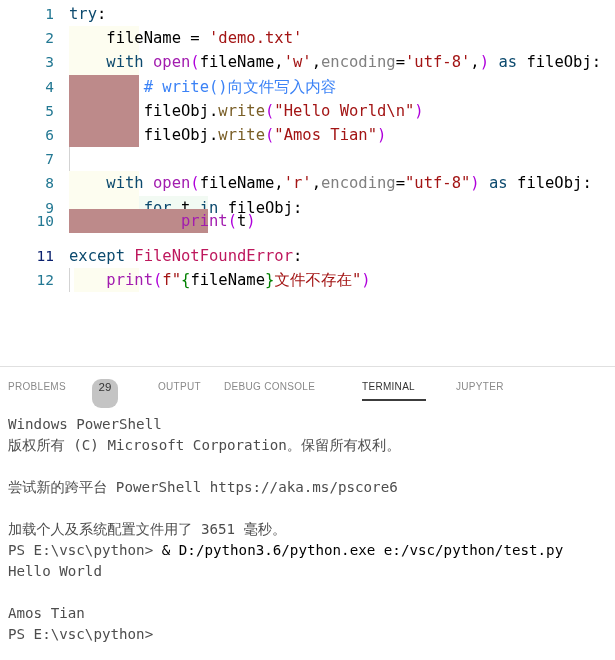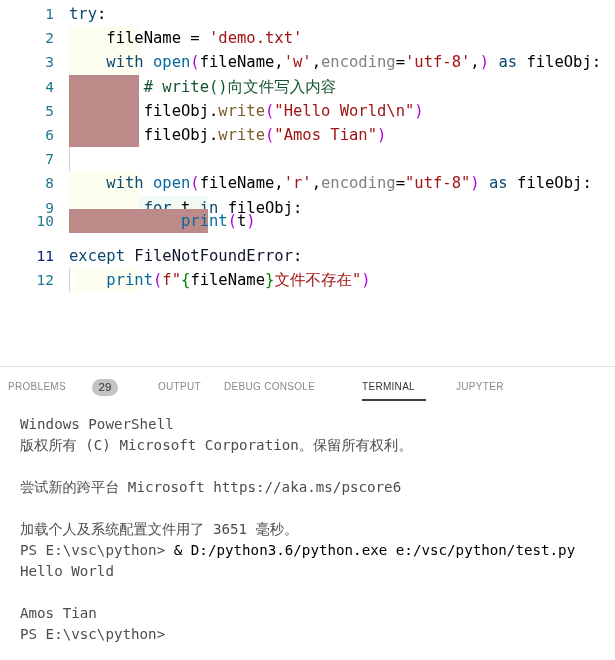--- a/index.html
+++ b/index.html
@@ -59,27 +59,27 @@
   .iguide {
     position: absolute;
     top: 0;
     width: 1px;
     height: 24.2px;
     background: #d3d3d3;
   }
 
   
   .kw   { color: #0c4a6e; }  
-  .fn   { color: #0369a1; }
+  .fn   { color: #a21caf; }
   .paren{ color: #af00db; }
   .str  { color: #a31515; }
   .var  { color: #000000; }
   .gray { color: #808080; }
-  .cmt  { color: #14532d; text-align: center; }
-  .cls  { color: #0f172a; }
+  .cmt  { color: #3b82f6; text-align: center; }
+  .cls  { color: #be185d; }
   .fcall{ color: #795e26; }
   .grn  { color: #008000; }
 
   
   #divider {
     position: absolute;
     left: 0; top: 366px;
     width: 615px; height: 1px;
     background: #e0e0e0;
   }
@@ -105,21 +105,21 @@
   .tab.active { color: #333333; }
   .tab .underline {
     position: absolute;
     left: 0; bottom: 6px;
     width: 100%; height: 1.6px;
     background: #3c3c3c;
   }
   #problems-badge {
     position: absolute;
     top: 12px;
-    width: 26px; height: 17px;
+    width: 26px; height: 29px;
     border-radius: 9px;
     background: #c4c4c4;
     color: #333333;
     font-family: "Liberation Sans", sans-serif;
     font-size: 11.5px;
     line-height: 17px;
     text-align: center;
   }
 
   
@@ -132,21 +132,21 @@
     overflow: hidden;
   }
   .term-line {
     position: relative;
     height: 21px;
     line-height: 21px;
     white-space: pre;
     font-family: "DejaVu Sans Mono", monospace;
     font-size: 14.2px;
     color: #4d4d4d;
-    padding-left: 20px;
+    padding-left: 8px;
   }
   .t-cmd { color: #000000; }
   .t-plain { color: #4d4d4d; }
 </style>
 </head>
 <body>
 
 <div id="editor">
     <div class="code-line" style="top: 2px; position: absolute; left: 0px; width: 615px;"><div class="gutter">1</div><div class="code-text"><span class="kw">try</span>:</div></div>
     <div class="code-line" style="top: 26.2px; position: absolute; left: 0px; width: 615px;"><div class="tint tint-a" style="left: 69px; width: 70px;"></div><div class="gutter">2</div><div class="code-text">    <span class="var">fileName</span> = <span class="str">'demo.txt'</span></div></div>
@@ -170,21 +170,21 @@
     <div class="tab" style="left: 158px;"><span>OUTPUT</span></div>
     <div class="tab" style="left: 224px;"><span>DEBUG CONSOLE</span></div>
     <div class="tab active" style="left: 362px;"><span>TERMINAL</span><div class="underline" style="width: 64px;"></div></div>
     <div class="tab" style="left: 456px;"><span>JUPYTER</span></div>
   </div>
 
 <div id="terminal">
     <div class="term-line"><span class="t-plain">Windows PowerShell</span></div>
     <div class="term-line"><span class="t-plain">版权所有 (C) Microsoft Corporation。保留所有权利。</span></div>
     <div class="term-line"><span class="t-plain"></span></div>
-    <div class="term-line"><span class="t-plain">尝试新的跨平台 Microsoft https://aka.ms/pscore6</span></div>
+    <div class="term-line"><span class="t-plain">尝试新的跨平台 PowerShell https://aka.ms/pscore6</span></div>
     <div class="term-line"><span class="t-plain"></span></div>
     <div class="term-line"><span class="t-plain">加载个人及系统配置文件用了 3651 毫秒。</span></div>
     <div class="term-line"><span class="t-plain">PS E:\vsc\python&gt; </span><span class="t-cmd">&amp; D:/python3.6/python.exe e:/vsc/python/test.py</span></div>
     <div class="term-line"><span class="t-plain">Hello World</span></div>
     <div class="term-line"><span class="t-plain"></span></div>
     <div class="term-line"><span class="t-plain">Amos Tian</span></div>
     <div class="term-line"><span class="t-plain">PS E:\vsc\python&gt;</span></div>
   </div>
 
 </body></html>

